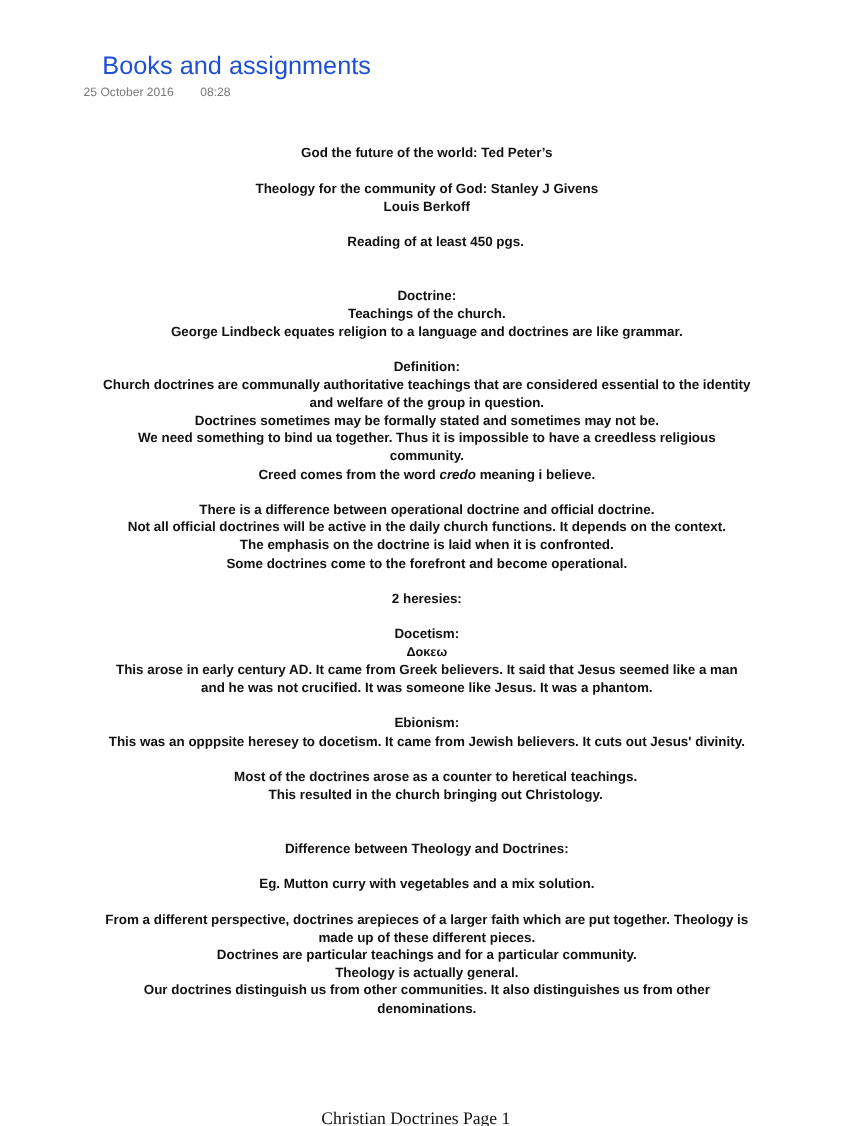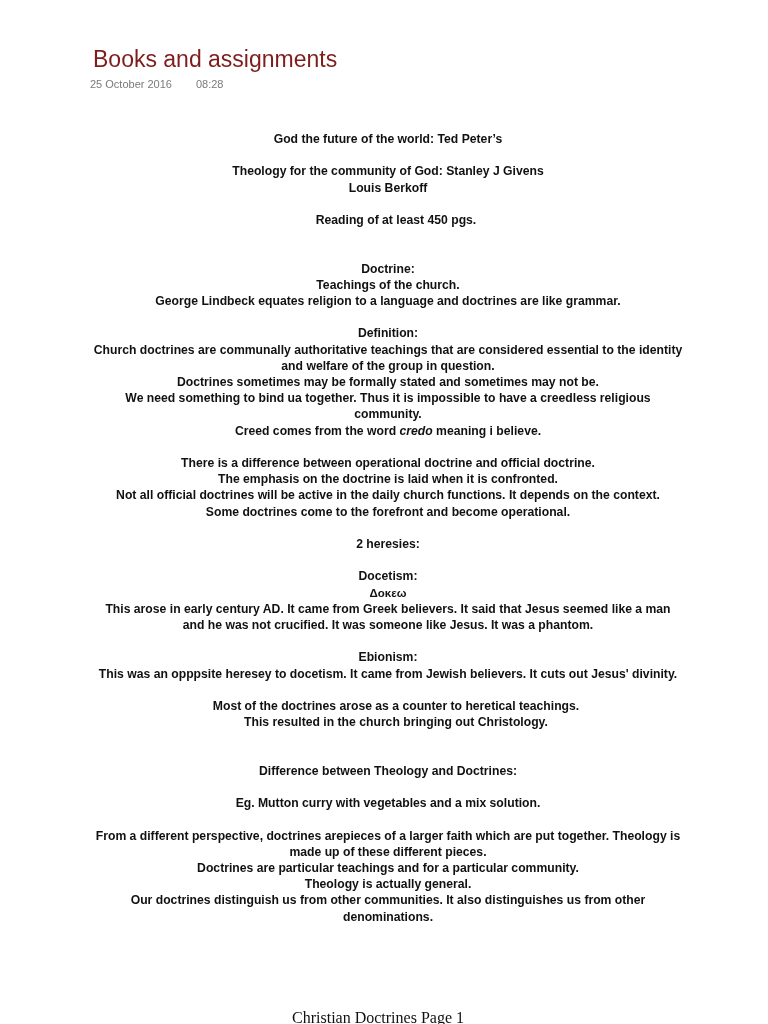--- a/index.html
+++ b/index.html
@@ -14,28 +14,28 @@
       overflow: hidden;
       color: #111111;
       font-family: "Liberation Sans", sans-serif;
     }
     .page-title {
       position: absolute;
       left: 93px;
       top: 44px;
       font-size: 23px;
       font-weight: normal;
-      color: #7f1d1d;
+      color: #1d4ed8;
       letter-spacing: 0px;
       margin: 0;
       line-height: 30px;
     }
     .meta {
       position: absolute;
-      left: 90px;
+      left: 76px;
       top: 77px;
       font-size: 11px;
       color: #7a7a7a;
       line-height: 14px;
     }
     .meta .time {
       margin-left: 24px;
     }
     .body-content {
       position: absolute;
@@ -108,22 +108,22 @@
   <div class="para">
     <span class="line">Definition:</span>
     <span class="line wrap">Church doctrines are communally authoritative teachings that are considered essential to the identity and welfare of the group in question.</span>
     <span class="line">Doctrines sometimes may be formally stated and sometimes may not be.</span>
     <span class="line wrap">We need something to bind ua together. Thus it is impossible to have a creedless religious community.</span>
     <span class="line"><span>Creed comes from the word </span><em>credo</em><span> meaning i believe.</span></span>
   </div>
 
   <div class="para">
     <span class="line">There is a difference between operational doctrine and official doctrine.</span>
+    <span class="line">Not all official doctrines will be active in the daily church functions. It depends on the context.</span>
     <span class="line">The emphasis on the doctrine is laid when it is confronted.</span>
-    <span class="line">Not all official doctrines will be active in the daily church functions. It depends on the context.</span>
     <span class="line">Some doctrines come to the forefront and become operational.</span>
   </div>
 
   <div class="para">
     <span class="line">2 heresies:</span>
   </div>
 
   <div class="para">
     <span class="line">Docetism:</span>
     <span class="line greek">Δοκεω</span>

